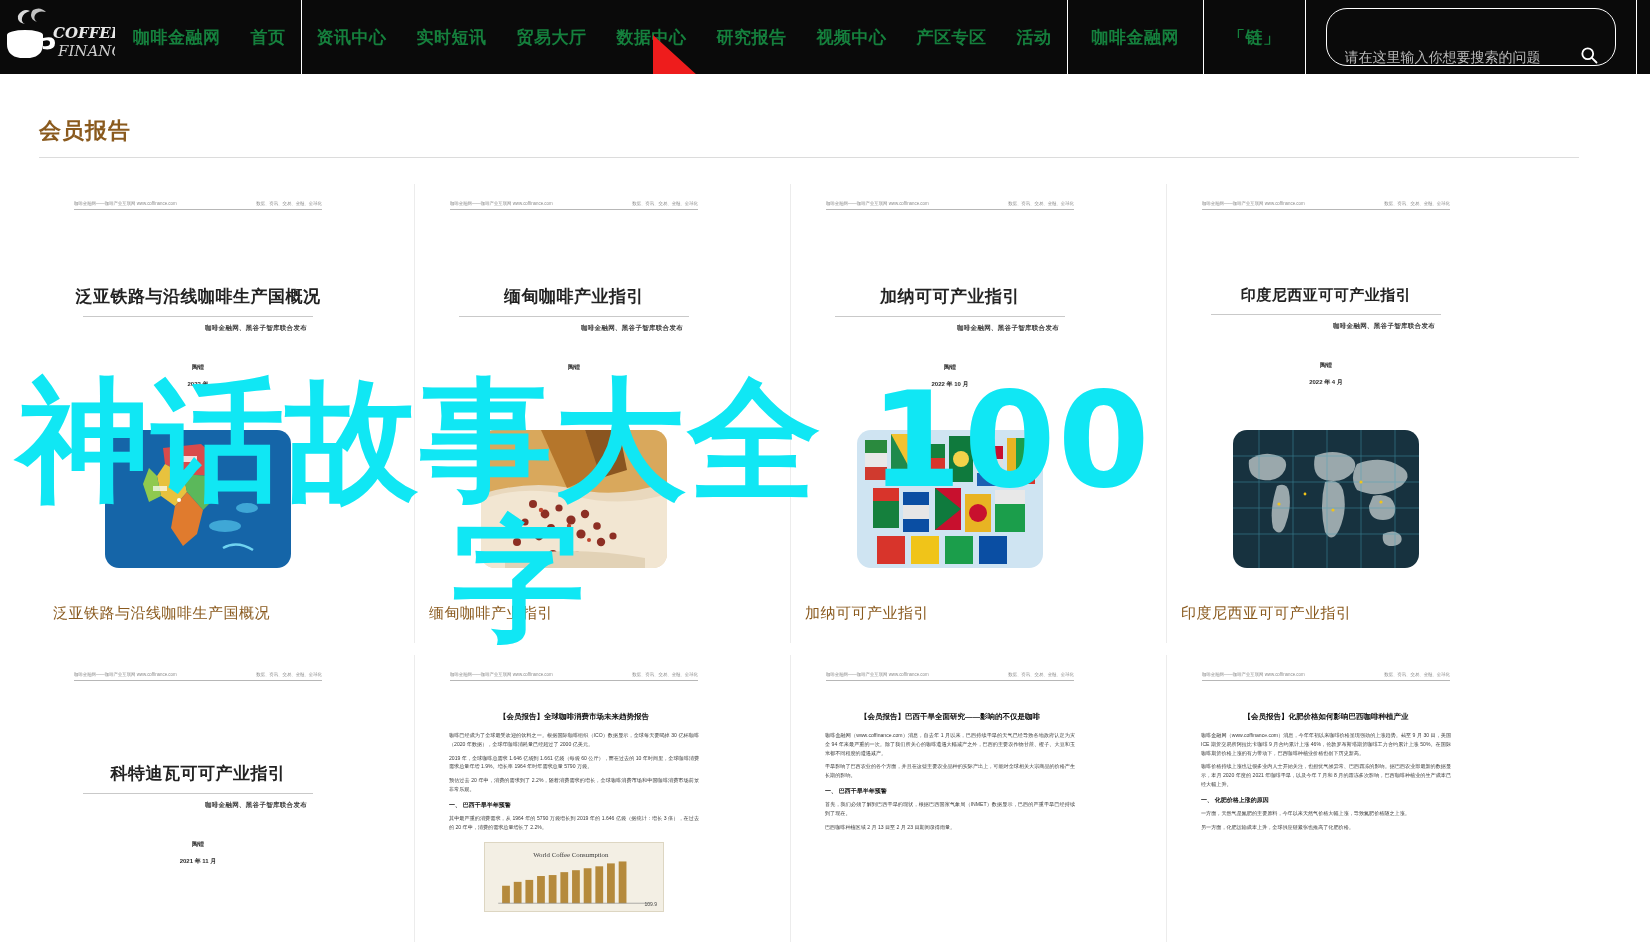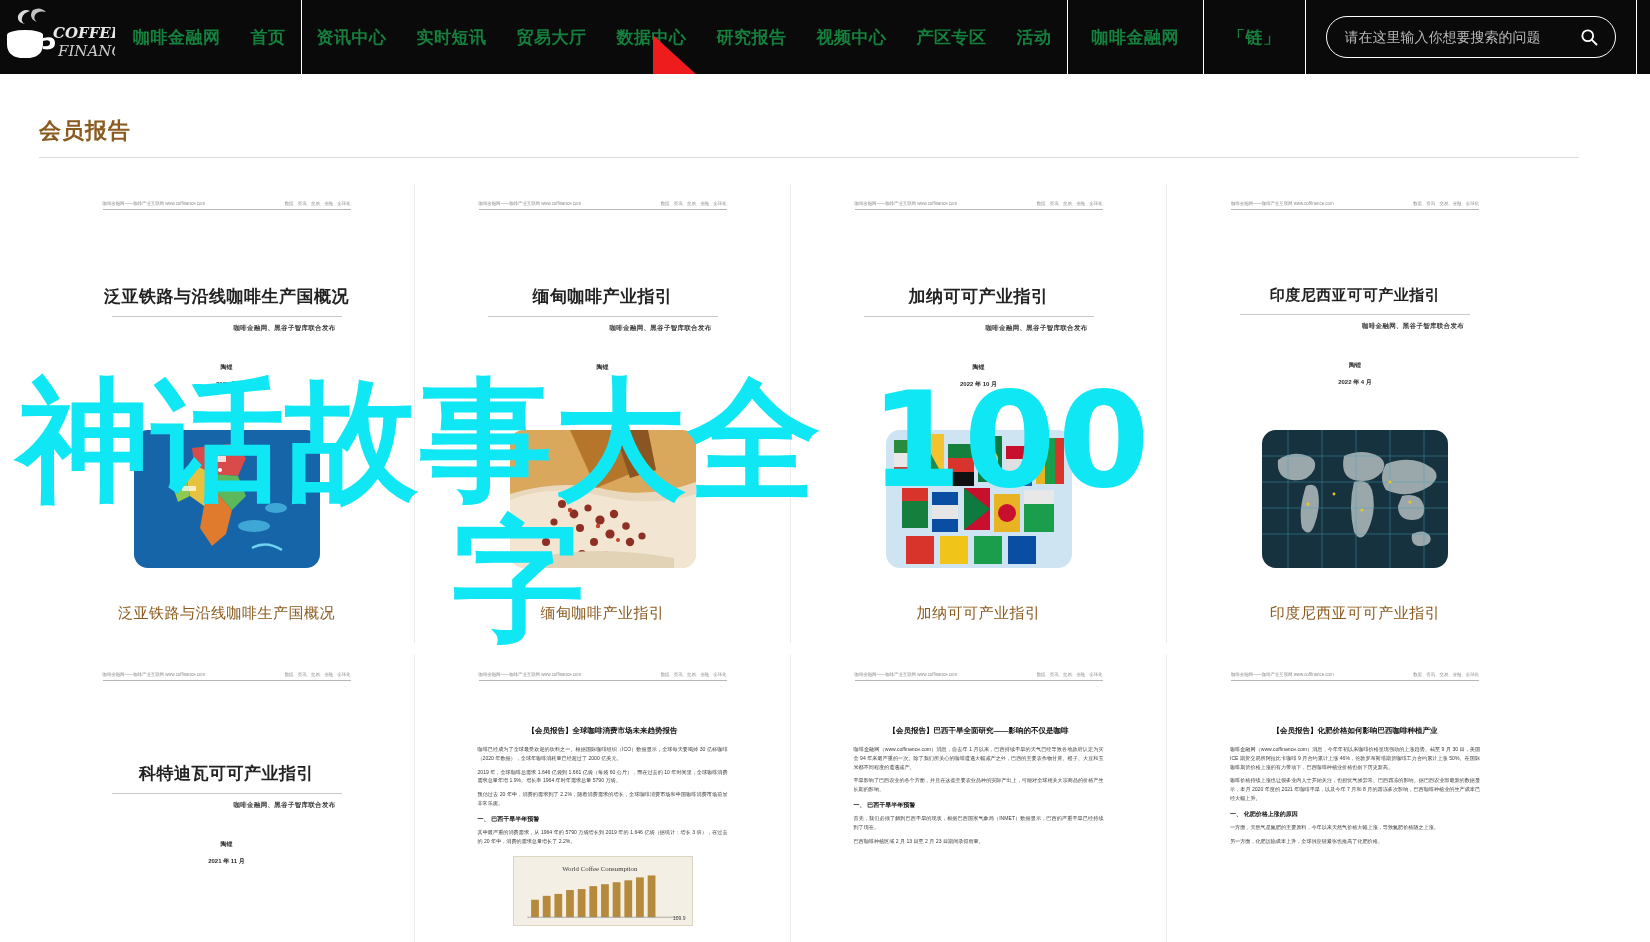--- a/index.html
+++ b/index.html
@@ -36,23 +36,23 @@
   .nav-sep {
     width: 1px; height: 74px; background: #ffffff; flex: none;
   }
   .nav-item.wide { padding: 0 24px; }
 
   .search-zone {
     height: 74px; display: flex; align-items: center;
     padding: 0 20px;
   }
   .search-box {
-    width: 290px; height: 42px;
+    width: 290px; height: 58px;
     border: 1.5px solid #ffffff; border-radius: 21px;
-    display: flex; align-items: center;
+    display: flex; align-items: flex-end;
     padding: 0 16px 0 18px;
     background: transparent;
   }
   .search-input {
     flex: 1; background: transparent; border: none; outline: none;
     color: #cfcfcf; font-size: 14px;
     font-family: "Liberation Sans", "DejaVu Sans", sans-serif;
   }
   .search-input::placeholder { color: #b9b9b9; }
   .search-icon { width: 20px; height: 20px; flex: none; cursor: pointer; }
@@ -92,21 +92,21 @@
   
   .grid {
     margin-top: 26px;
     display: grid;
     grid-template-columns: repeat(4, 1fr);
   }
   .card {
     position: relative;
     padding: 0 14px 20px 14px;
     border-right: 1px solid #ececec;
-    display: flex; flex-direction: column; align-items: center;
+    display: flex; flex-direction: column; align-items: flex-start;
     cursor: pointer;
   }
   .card:nth-child(4n) { border-right: none; }
 
   .thumb {
     position: relative;
     width: 290px; height: 398px;
     background: #ffffff;
     overflow: hidden;
     display: flex; flex-direction: column; align-items: center;
@@ -155,21 +155,21 @@
     letter-spacing: .5px;
   }
   .page-num {
     position: absolute; bottom: 54px; left: 50%; transform: translateX(-50%);
     font-size: 6px; color: #999;
   }
 
   
   .thumb-text { align-items: center; }
   .txt-title {
-    margin-top: 44px; width: 250px; text-align: center;
+    margin-top: 30px; width: 250px; text-align: center;
     font-size: 7.5px; font-weight: bold; color: #111; line-height: 1.5;
   }
   .txt-body {
     margin-top: 9px; width: 250px;
     font-size: 5.1px; color: #3a3a3a; line-height: 1.72;
     text-align: justify;
   }
   .txt-body p { margin-bottom: 5px; }
   .txt-h2 { font-size: 6px; font-weight: bold; color: #111; margin: 6px 0 4px; }
   .chart-box {

